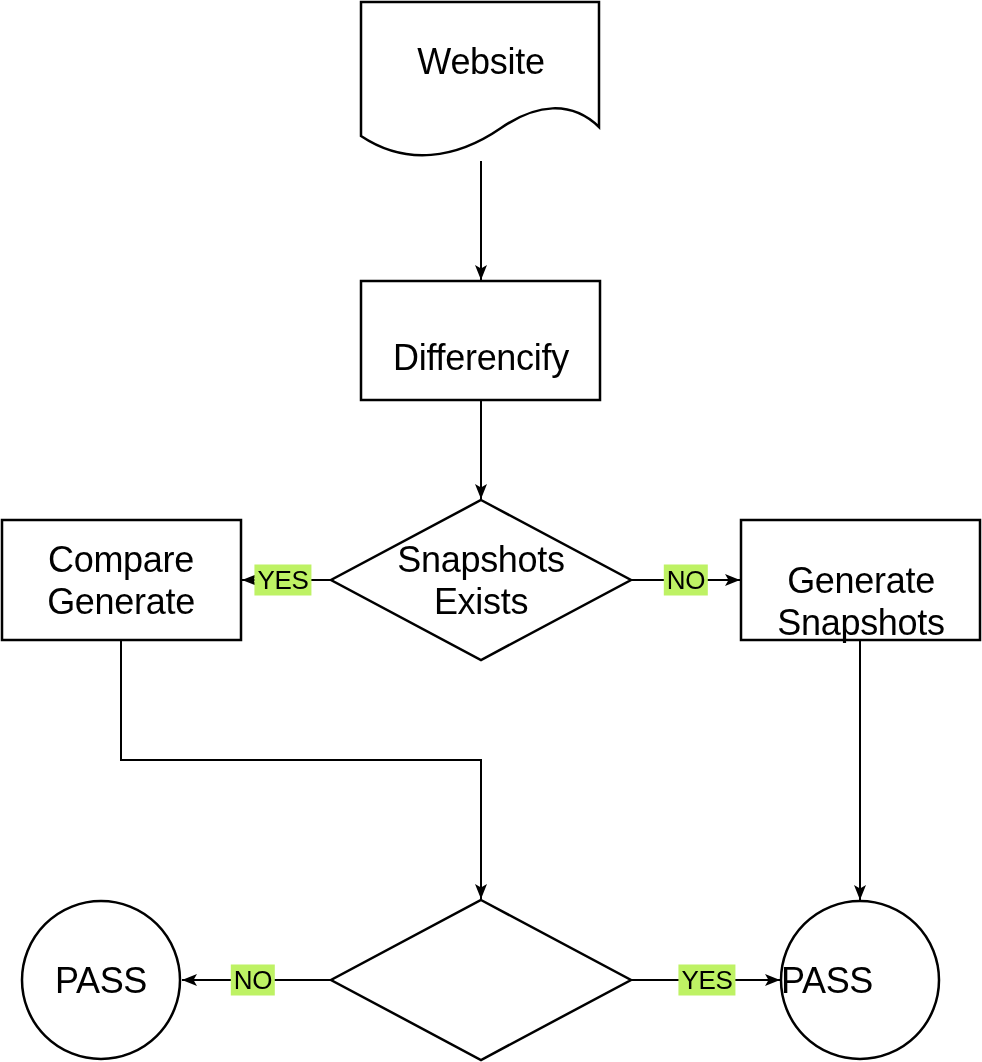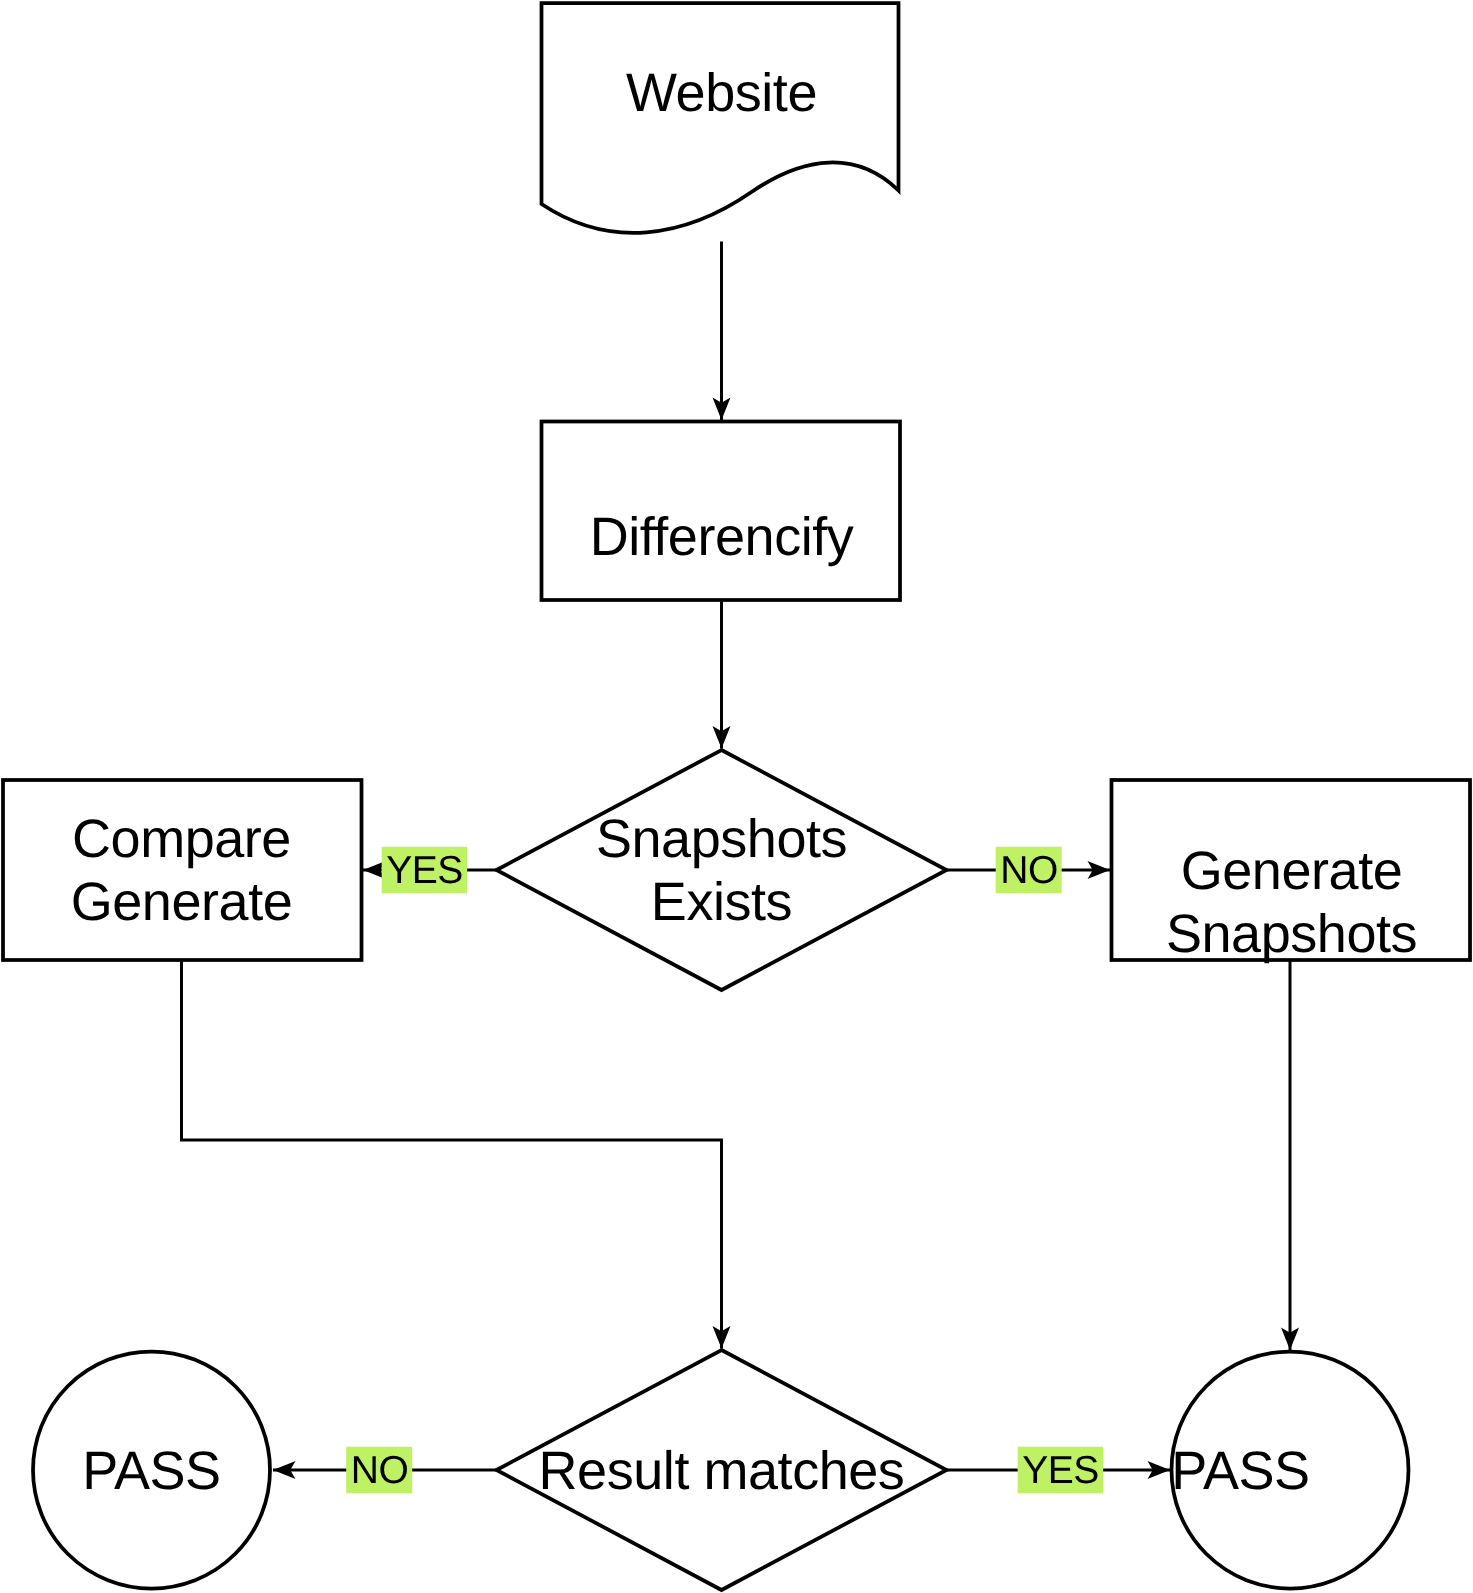--- a/index.html
+++ b/index.html
@@ -66,21 +66,20 @@
   </svg>
 
   <div class="node-label" style="left:481px; top:62px">Website</div>
   <div class="node-label" style="left:481px; top:358px">Differencify</div>
   <div class="node-label" style="left:481px; top:581px">Snapshots
 Exists</div>
   <div class="node-label" style="left:121px; top:581px">Compare
 Generate</div>
   <div class="node-label" style="left:861px; top:602px">Generate
 Snapshots</div>
-  <div class="node-label" style="left:481px; top:981px">Result matches</div>
   <div class="node-label" style="left:101px; top:981px">PASS</div>
   <div class="node-label" style="left:827px; top:981px">PASS</div>
 
   <div class="edge-label" style="left:283px; top:580px">YES</div>
   <div class="edge-label" style="left:686px; top:580px">NO</div>
   <div class="edge-label" style="left:253px; top:980px">NO</div>
   <div class="edge-label" style="left:707px; top:980px">YES</div>
 
 </div>
 

